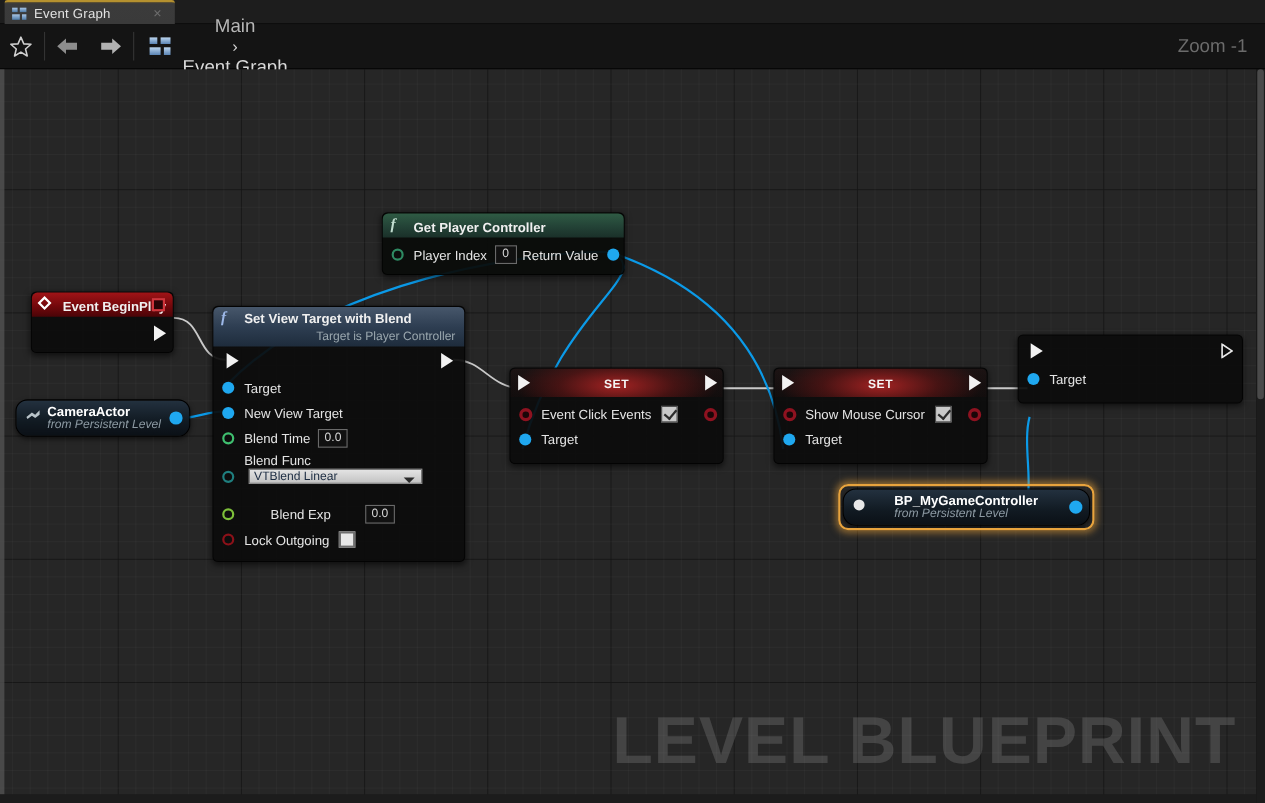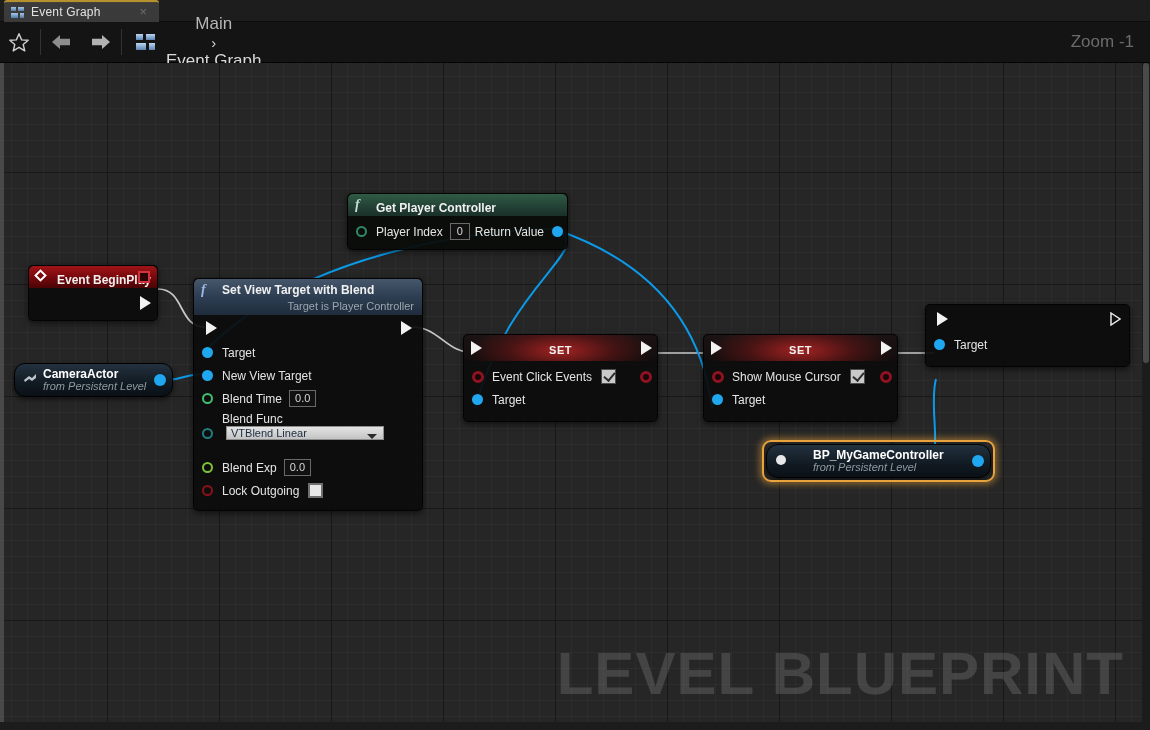--- a/index.html
+++ b/index.html
@@ -402,21 +402,21 @@
           <div class="row" style="height:44px; align-items:flex-start; padding-top:2px;">
             <span class="pin ring-teal" style="margin-top:16px;"></span>
             <span style="margin-left:9px;">
               <div class="pin-label">Blend Func</div>
               <div class="dropdown">
                 <span>VTBlend Linear</span>
                 <span class="caret"></span>
               </div>
             </span>
           </div>
-          <div class="row" style="margin-top:2px;">
+          <div class="row" style="margin-top:2px;gap:24px;">
             <span class="pin ring-lime"></span>
             <span class="pin-label" style="margin-left:9px;">Blend Exp</span>
             <span class="valuebox">0.0</span>
           </div>
           <div class="row">
             <span class="pin ring-darkred"></span>
             <span class="pin-label" style="margin-left:9px;">Lock Outgoing</span>
             <span class="checkbox empty"></span>
           </div>
         </div>

